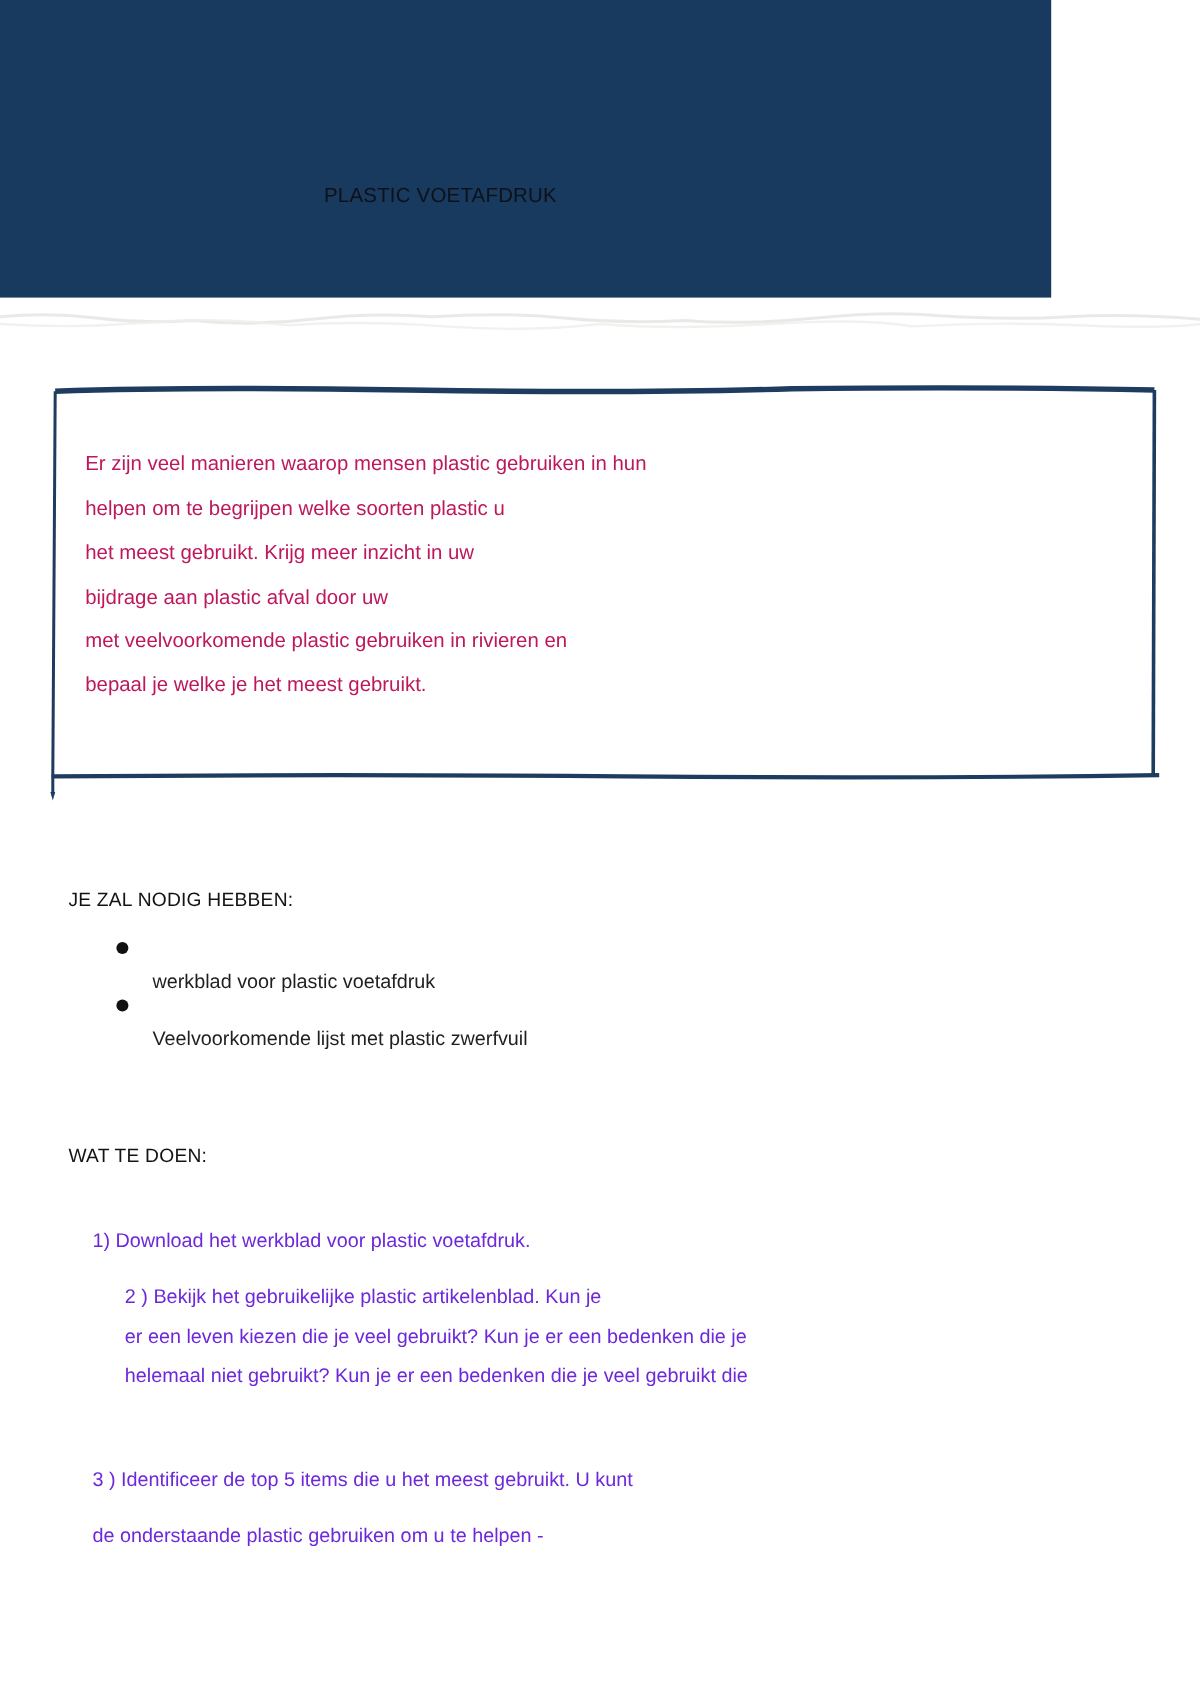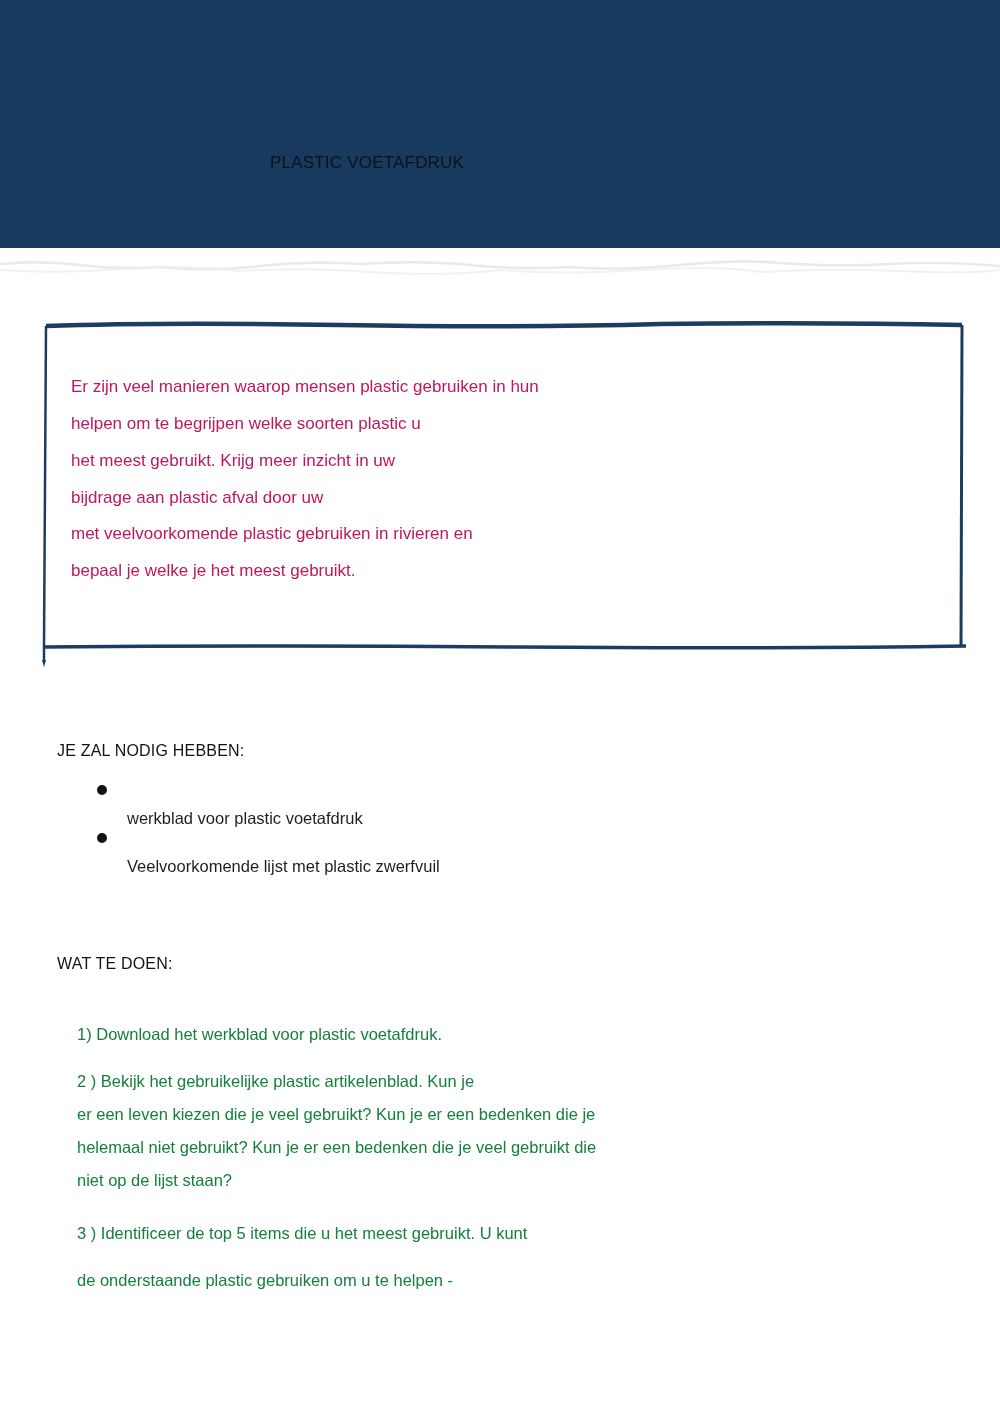--- a/index.html
+++ b/index.html
@@ -12,21 +12,21 @@
     width: 1000px;
     height: 1415px;
     font-family: "Liberation Sans", sans-serif;
     color: #1e1e1e;
     overflow: hidden;
   }
   .abs { position: absolute; }
 
   .header-band {
     top: 0; left: 0;
-    width: 1000px; height: 248px;
+    width: 876px; height: 248px;
     background: #183a5e;
   }
   .page-title {
     top: 153px; left: 270px;
     font-size: 17px;
     letter-spacing: 0.2px;
     color: #0d1119;
   }
 
   .torn-edge {
@@ -71,28 +71,29 @@
     left: 127px;
     font-size: 16.5px;
     color: #1f1f1f;
   }
   .bullet-text-1 { top: 809px; }
   .bullet-text-2 { top: 857px; }
 
   .step-line {
     left: 77px;
     font-size: 16.5px;
-    color: #15803d;
+    color: #6d28d9;
     white-space: nowrap;
   }
   .step-1 { top: 1025px; }
   .step-2 {
     top: 1065px;
     line-height: 33px;
     white-space: nowrap;
+    margin-left: 27px;
   }
   .step-3a { top: 1224px; }
   .step-3b { top: 1271px; }
 </style>
 </head>
 <body>
 
 <div class="abs header-band">
   <div class="abs page-title">PLASTIC VOETAFDRUK</div>
 </div>
@@ -129,17 +130,16 @@
 <div class="abs bullet-text bullet-text-2">Veelvoorkomende lijst met plastic zwerfvuil</div>
 
 <div class="abs section-heading heading-todo">WAT TE DOEN:</div>
 
 <div class="abs step-line step-1">1) Download het werkblad voor plastic voetafdruk.</div>
 
 <div class="abs step-line step-2">
   <div>2 ) Bekijk het gebruikelijke plastic artikelenblad. Kun je</div>
   <div>er een leven kiezen die je veel gebruikt? Kun je er een bedenken die je</div>
   <div>helemaal niet gebruikt? Kun je er een bedenken die je veel gebruikt die</div>
-  <div>niet op de lijst staan?</div>
 </div>
 
 <div class="abs step-line step-3a">3 ) Identificeer de top 5 items die u het meest gebruikt. U kunt</div>
 <div class="abs step-line step-3b">de onderstaande plastic gebruiken om u te helpen -</div>
 
 </body></html>

